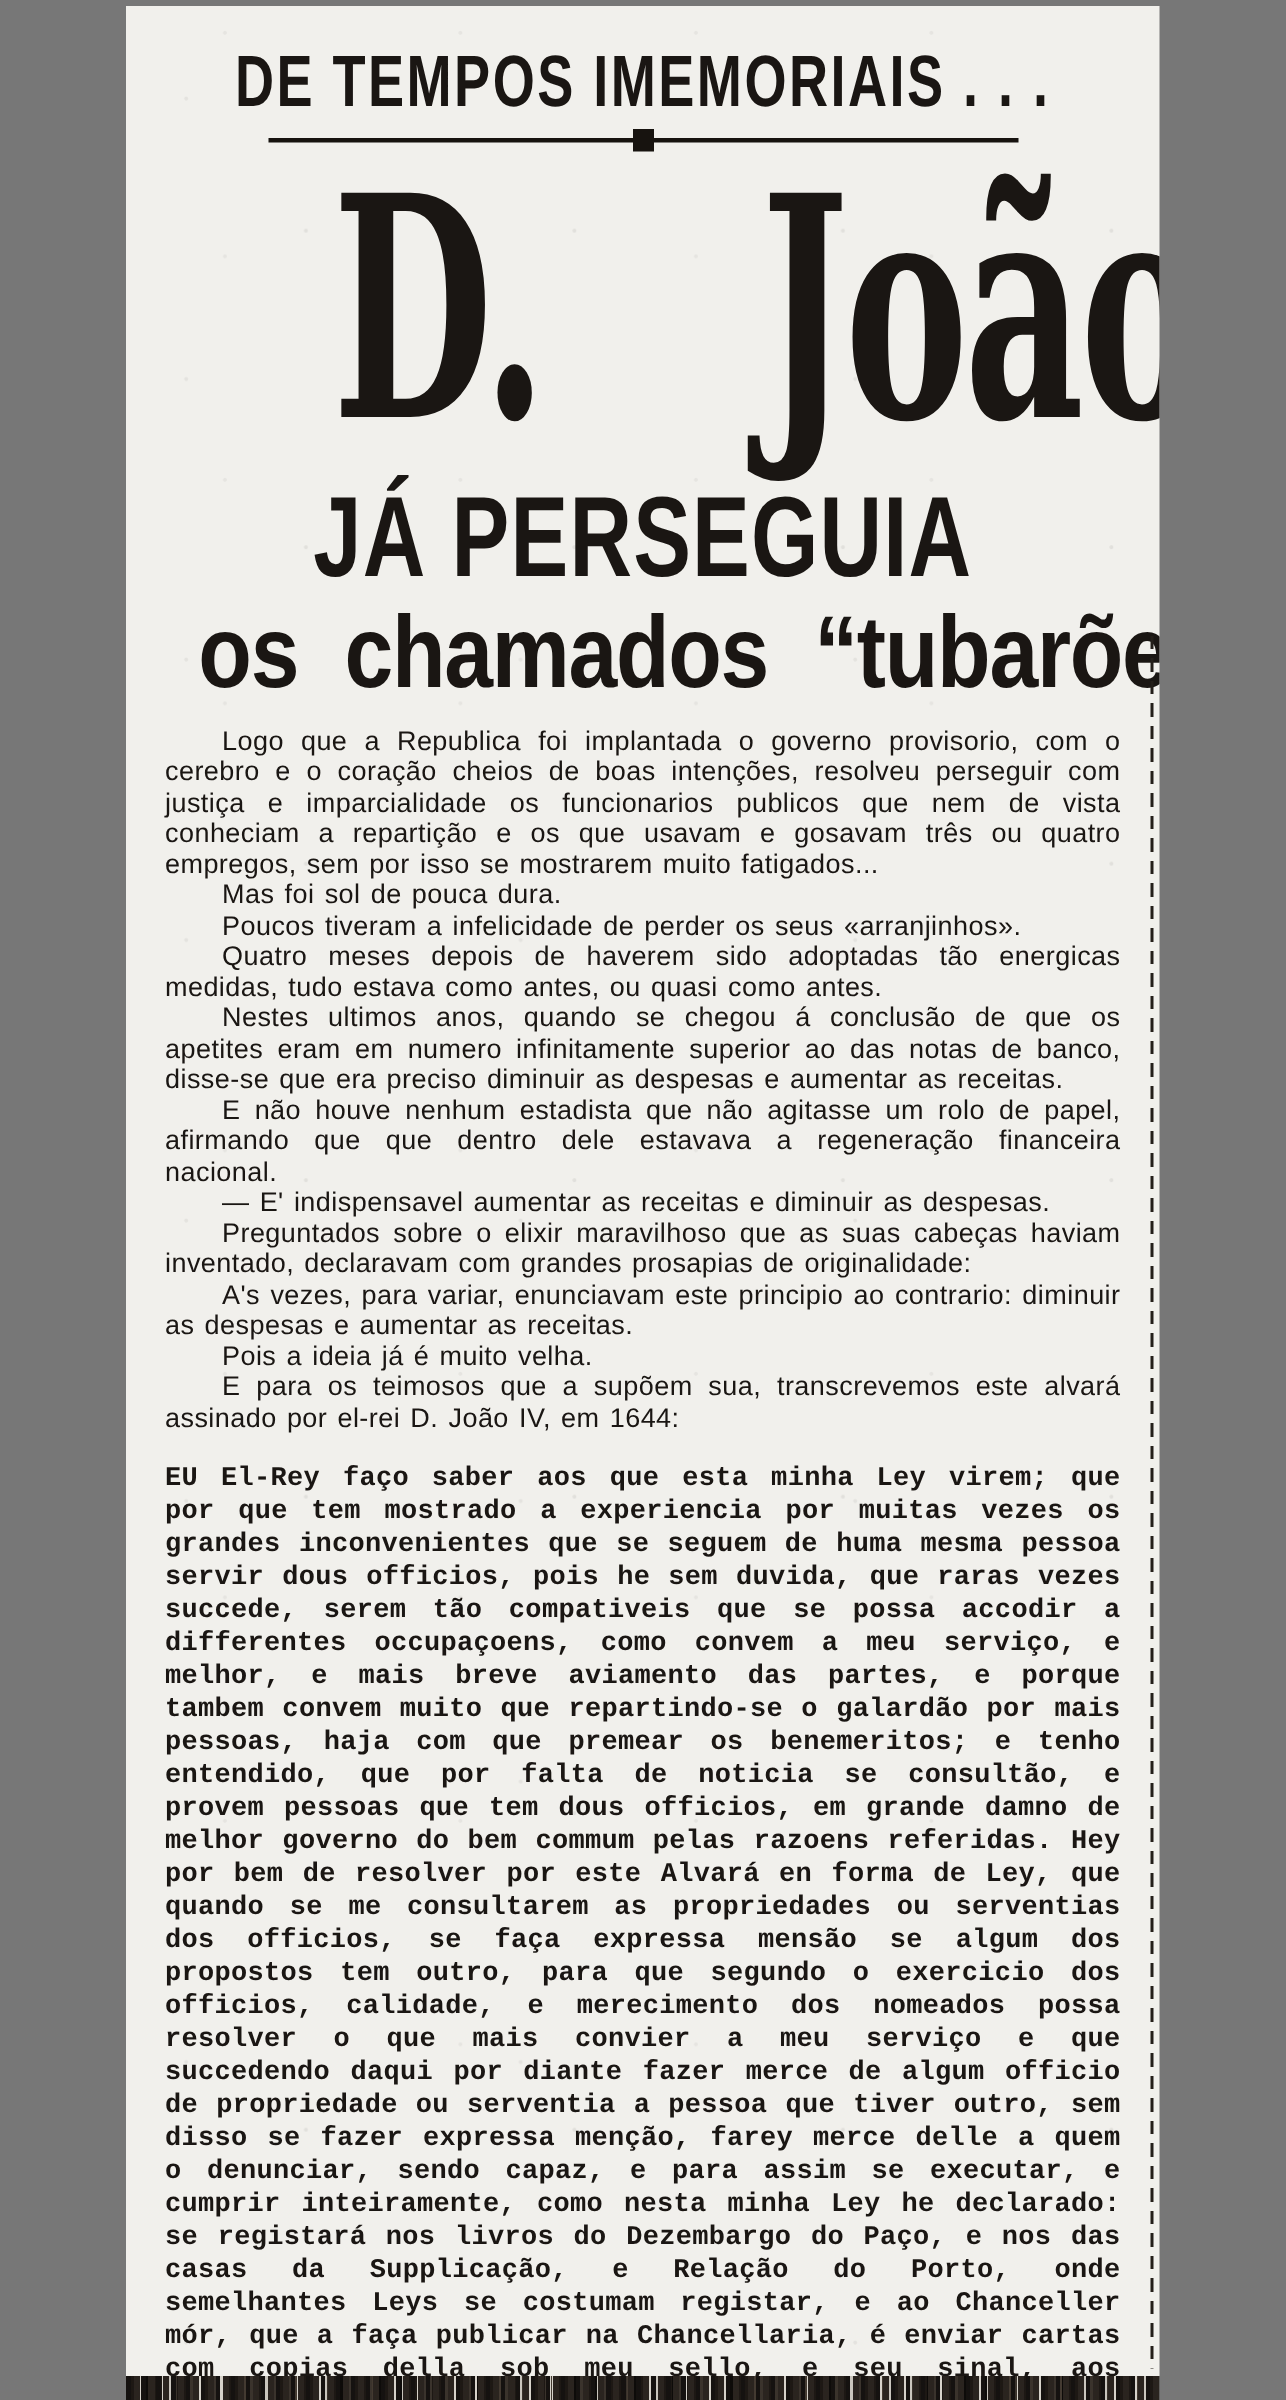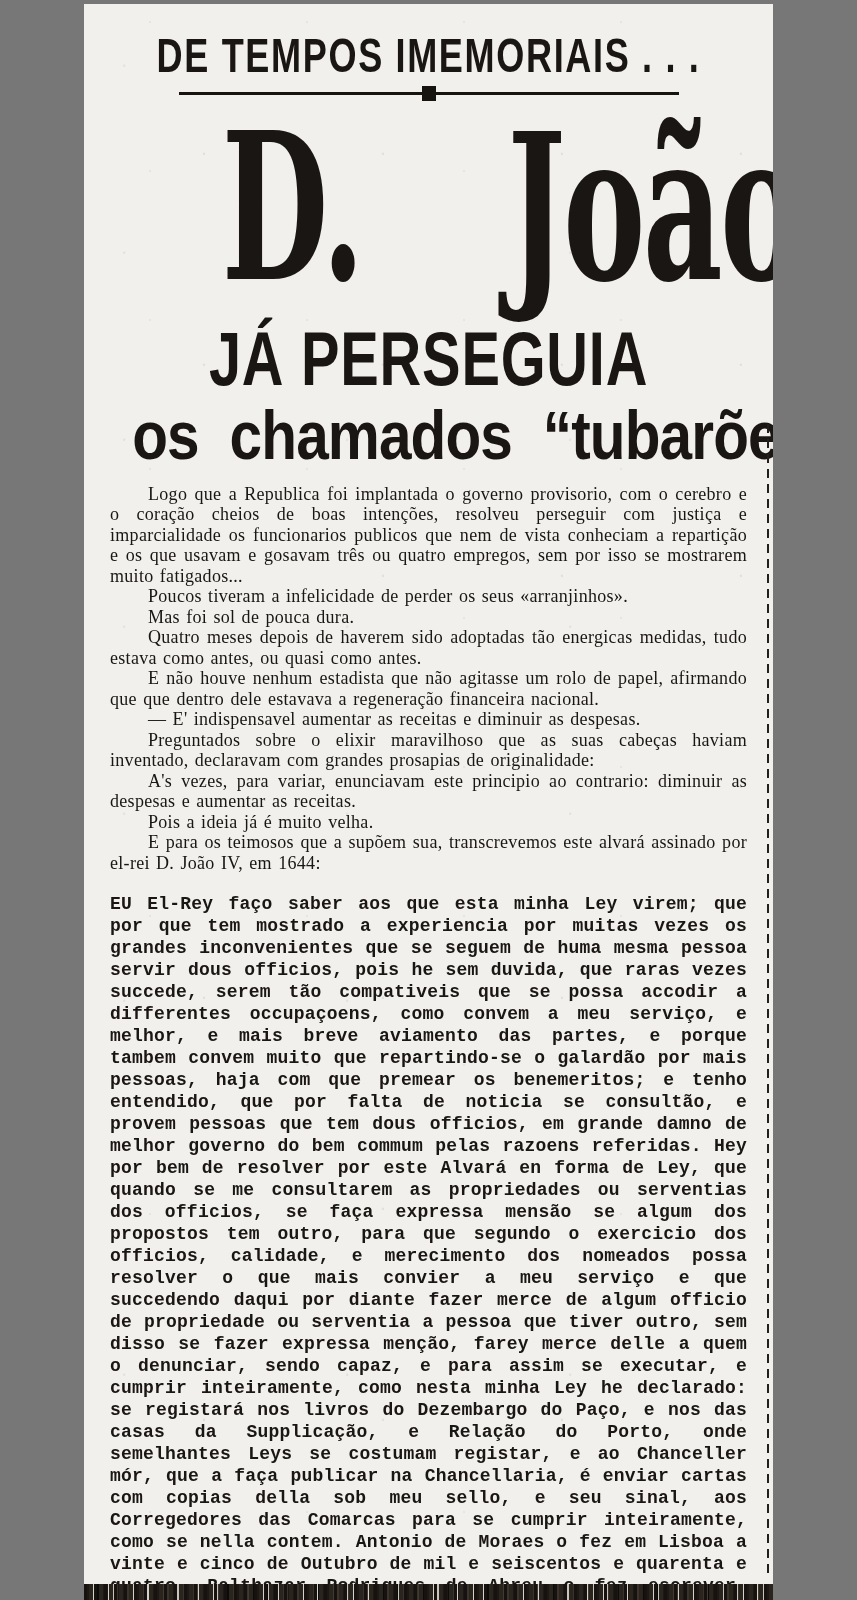--- a/index.html
+++ b/index.html
@@ -75,21 +75,21 @@
     font-size:68px;
     line-height:.95;
     white-space:nowrap;
     word-spacing:18px;
     letter-spacing:-1px;
     transform:scaleX(.86);
     transform-origin:50% 0;
   }
   .intro{
     margin:16px 26px 0 26px;
-    font-family:Liberation Serif, serif;
+    font-family:Liberation Sans, sans-serif;
     font-size:18px;
     line-height:20.5px;
     letter-spacing:.3px;
     word-spacing:1.5px;
     text-align:justify;
   }
   .intro p{margin:0;text-indent:38px;}
   .alvara{
     margin:20px 26px 0 26px;
     font-family:Liberation Mono, monospace;
@@ -138,23 +138,24 @@
   </div>
 
   <div class="main-title">D. João IV</div>
 
   <div class="deck1">JÁ PERSEGUIA</div>
 
   <div class="deck2">os chamados “tubarões„ . . .</div>
 
   <div class="intro">
     <p>Logo que a Republica foi implantada o governo provisorio, com o cerebro e o coração cheios de boas intenções, resolveu perseguir com justiça e imparcialidade os funcionarios publicos que nem de vista conheciam a repartição e os que usavam e gosavam três ou quatro empregos, sem por isso se mostrarem muito fatigados...</p>
+    <p>Mas foi sol de pouca dura.</p>
     <p>Poucos tiveram a infelicidade de perder os seus «arranjinhos».</p>
-    <p>Mas foi sol de pouca dura.</p>
     <p>Quatro meses depois de haverem sido adoptadas tão energicas medidas, tudo estava como antes, ou quasi como antes.</p>
+    <p>Nestes ultimos anos, quando se chegou á conclusão de que os apetites eram em numero infinitamente superior ao das notas de banco, disse-se que era preciso diminuir as despesas e aumentar as receitas.</p>
     <p>E não houve nenhum estadista que não agitasse um rolo de papel, afirmando que que dentro dele estavava a regeneração financeira nacional.</p>
     <p>— E' indispensavel aumentar as receitas e diminuir as despesas.</p>
     <p>Preguntados sobre o elixir maravilhoso que as suas cabeças haviam inventado, declaravam com grandes prosapias de originalidade:</p>
     <p>A's vezes, para variar, enunciavam este principio ao contrario: diminuir as despesas e aumentar as receitas.</p>
     <p>Pois a ideia já é muito velha.</p>
     <p>E para os teimosos que a supõem sua, transcrevemos este alvará assinado por el-rei D. João IV, em 1644:</p>
   </div>
 
   <div class="alvara">
     <p>EU El-Rey faço saber aos que esta minha Ley virem; que por que tem mostrado a experiencia por muitas vezes os grandes inconvenientes que se seguem de huma mesma pessoa servir dous officios, pois he sem duvida, que raras vezes succede, serem tão compativeis que se possa accodir a differentes occupaçoens, como convem a meu serviço, e melhor, e mais breve aviamento das partes, e porque tambem convem muito que repartindo-se o galardão por mais pessoas, haja com que premear os benemeritos; e tenho entendido, que por falta de noticia se consultão, e provem pessoas que tem dous officios, em grande damno de melhor governo do bem commum pelas razoens referidas. Hey por bem de resolver por este Alvará en forma de Ley, que quando se me consultarem as propriedades ou serventias dos officios, se faça expressa mensão se algum dos propostos tem outro, para que segundo o exercicio dos officios, calidade, e merecimento dos nomeados possa resolver o que mais convier a meu serviço e que succedendo daqui por diante fazer merce de algum officio de propriedade ou serventia a pessoa que tiver outro, sem disso se fazer expressa menção, farey merce delle a quem o denunciar, sendo capaz, e para assim se executar, e cumprir inteiramente, como nesta minha Ley he declarado: se registará nos livros do Dezembargo do Paço, e nos das casas da Supplicação, e Relação do Porto, onde semelhantes Leys se costumam registar, e ao Chanceller mór, que a faça publicar na Chancellaria, é enviar cartas com copias della sob meu sello, e seu sinal, aos Corregedores das Comarcas para se cumprir inteiramente, como se nella contem. Antonio de Moraes o fez em Lisboa a vinte e cinco de Outubro de mil e seiscentos e quarenta e quatro. Balthazar Rodrigues de Abreu o fez escrever. «REY».</p>

